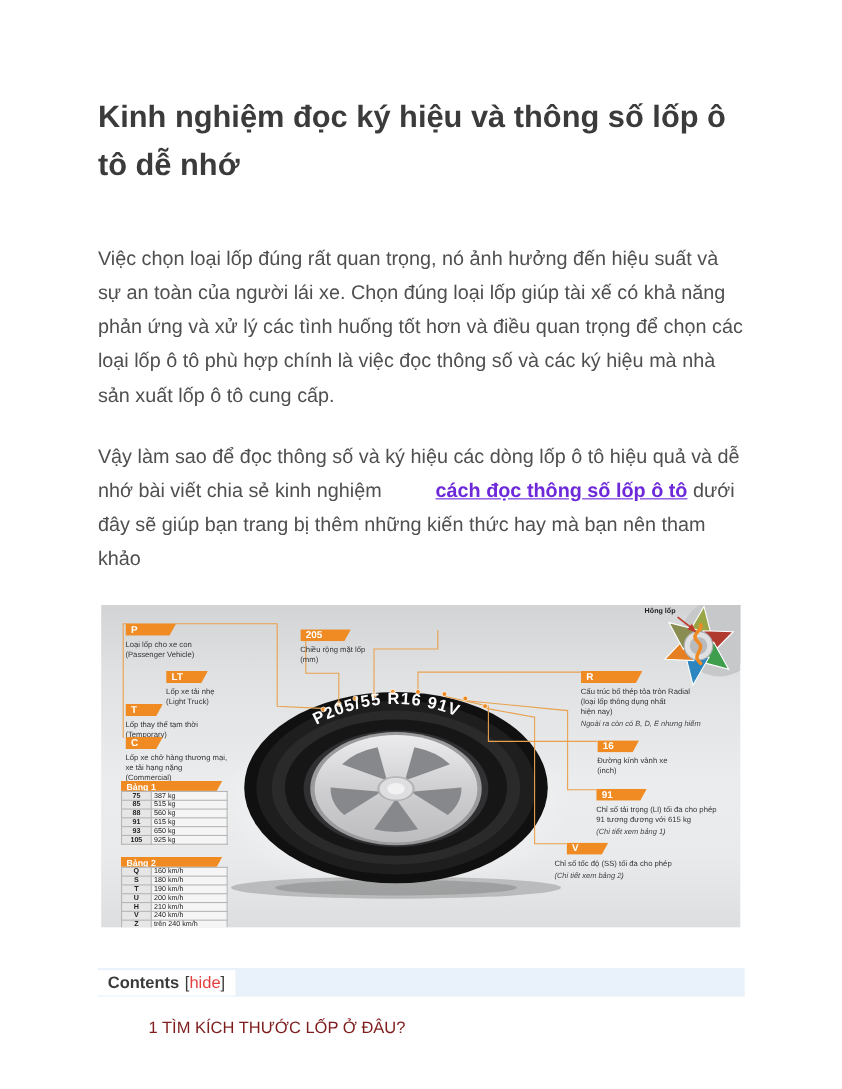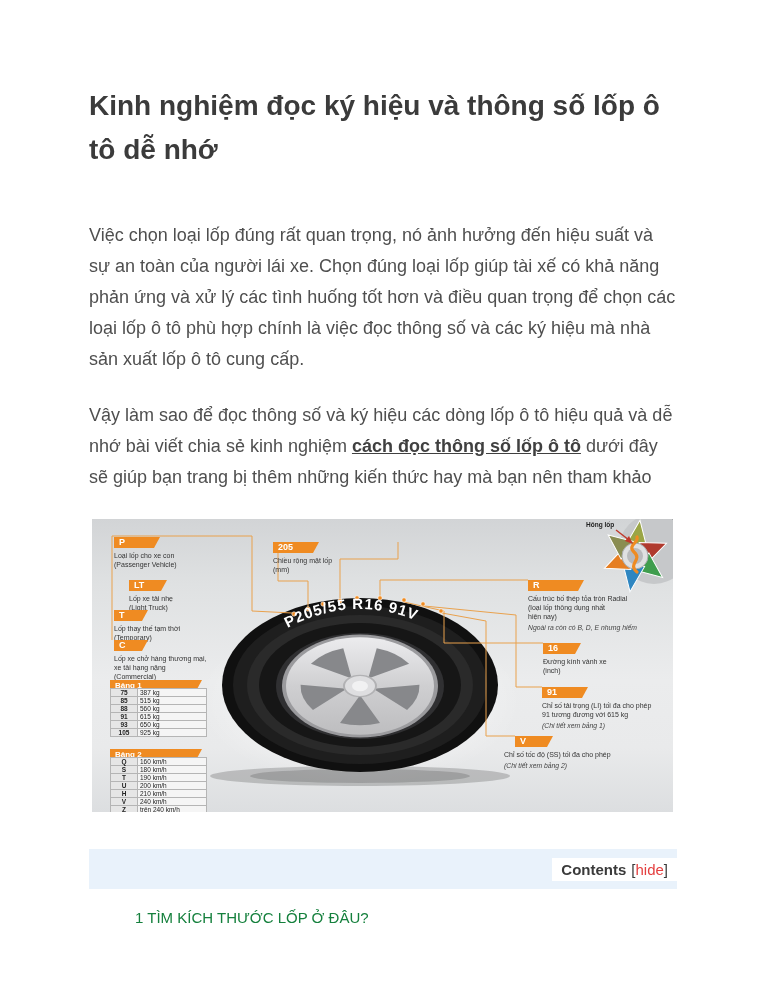--- a/index.html
+++ b/index.html
@@ -2,21 +2,21 @@
 <html><head>
 <meta charset="utf-8">
 <style>
   html,body{margin:0;padding:0;background:#ffffff;}
   body{width:765px;height:990px;overflow:hidden;font-family:"Liberation Sans",sans-serif;}
   .content{width:588px;margin-left:89px;padding-top:84px;}
   h1.title{margin:0;font-size:28px;line-height:44px;font-weight:700;color:#3b3b3b;}
   p.body-p{margin:0;font-size:18px;line-height:31px;color:#4f4f4f;}
   p.p1{margin-top:48px;}
   p.p2{margin-top:25px;}
-  a.red-link{color:#404040;font-weight:700;text-decoration:underline;cursor:pointer;}
+  a.red-link{color:#6d28d9;font-weight:700;text-decoration:underline;cursor:pointer;margin-left:44px;}
 
   
   figure.infographic{
     position:relative;width:581px;height:293px;margin:26px 0 0 3px;padding:0;
     background:
       radial-gradient(230px 120px at 46% 62%, rgba(255,255,255,.95), rgba(255,255,255,0) 70%),
       linear-gradient(180deg,#d2d4d6 0%, #dfe1e2 22%, #ebeced 55%, #e9eaeb 78%, #dcdee0 100%);
     overflow:hidden;
   }
   figure.infographic svg{position:absolute;left:0;top:0;}
@@ -29,26 +29,26 @@
   .ig-line{font-size:7px;line-height:9px;color:#333;white-space:nowrap;}
   .ig-lines{margin-top:2px;}
   .ig-note{font-size:6.8px;line-height:9px;color:#444;font-style:italic;margin-top:2px;white-space:nowrap;}
   .sidewall-label{position:absolute;left:494px;top:2px;font-size:6.5px;font-weight:700;color:#222;}
   .ig-table{position:absolute;border-collapse:collapse;background:#f2f2f2;border:1px solid #a8a8a8;}
   .ig-table td{border:1px solid #b5b5b5;font-size:6.5px;line-height:7px;padding:0 2px;color:#222;height:7px;}
   .ig-table td.k{width:22px;text-align:center;font-weight:700;background:#e6e6e6;}
   .ig-table td.v{width:64px;background:#f5f5f5;}
 
   
-  .contents-bar{margin-top:37px;height:40px;background:#e9f2fb;display:flex;align-items:center;justify-content:flex-end;}
+  .contents-bar{margin-top:37px;height:26px;background:#e9f2fb;display:flex;align-items:center;justify-content:flex-start;}
   .contents-inner{background:#ffffff;padding:3px 9px;font-size:15px;color:#3a3a3a;}
   .contents-label{font-weight:700;margin-right:5px;}
   .hide-link{color:#e43f3f;cursor:pointer;text-decoration:none;}
   .toc-list{margin-top:20px;padding-left:46px;}
-  .toc-item{display:inline-block;color:#15803d;font-size:15px;text-decoration:none;cursor:pointer;}
+  .toc-item{display:inline-block;color:#7f1d1d;font-size:15px;text-decoration:none;cursor:pointer;}
 </style>
 </head>
 <body>
 
 <div class="content">
 
   <h1 class="title">Kinh nghiệm đọc ký hiệu và thông số lốp ô tô dễ nhớ</h1>
 
   <p class="body-p p1"><span>Việc chọn loại lốp đúng rất quan trọng, nó ảnh hưởng đến hiệu suất và sự an toàn của người lái xe. Chọn đúng loại lốp giúp tài xế có khả năng phản ứng và xử lý các tình huống tốt hơn và điều quan trọng để chọn các loại lốp ô tô phù hợp chính là việc đọc thông số và các ký hiệu mà nhà sản xuất lốp ô tô cung cấp.</span></p>
 
@@ -139,21 +139,21 @@
     <div class="sidewall-label">Hông lốp</div>
 
     <div class="ig-tag" style="left:22px;top:12px;">
       <span class="chip" style="width:46px;">P</span>
       <div class="ig-lines">
         <div class="ig-line">Loại lốp cho xe con</div>
         <div class="ig-line">(Passenger Vehicle)</div>
       </div>
     </div>
 
-    <div class="ig-tag" style="left:12px;top:55px;padding-left:25px;">
+    <div class="ig-tag" style="left:34px;top:55px;padding-left:25px;">
       <span class="chip" style="width:38px;">LT</span>
       <div class="ig-lines">
         <div class="ig-line">Lốp xe tải nhẹ</div>
         <div class="ig-line">(Light Truck)</div>
       </div>
     </div>
 
     <div class="ig-tag" style="left:22px;top:85px;">
       <span class="chip" style="width:34px;">T</span>
       <div class="ig-lines">

